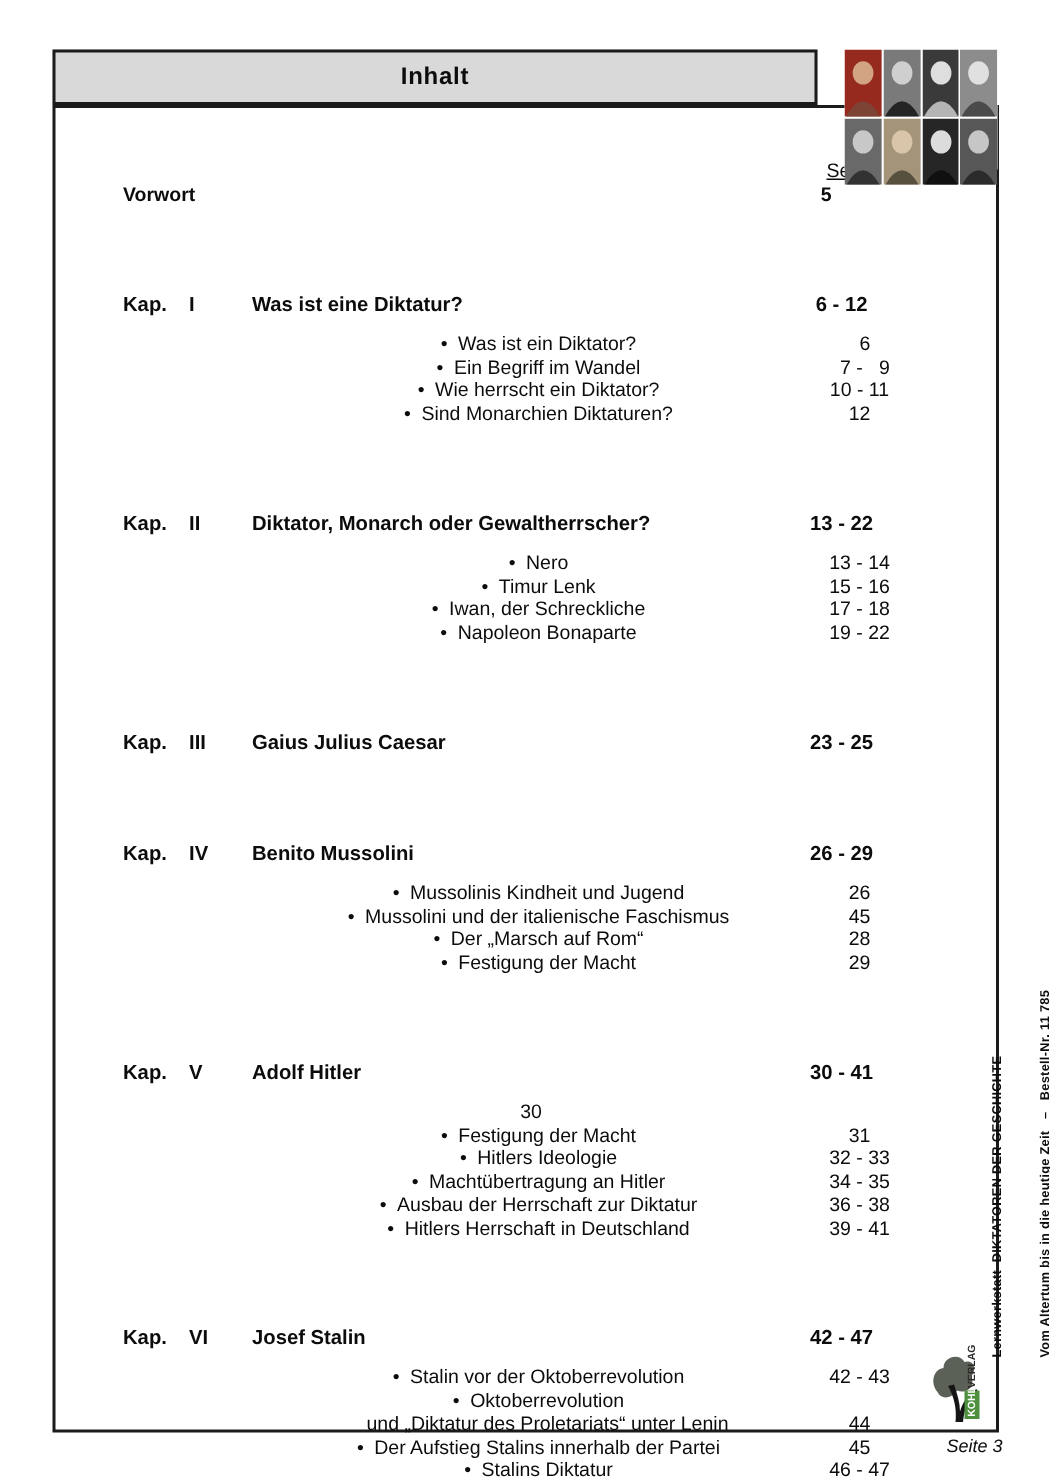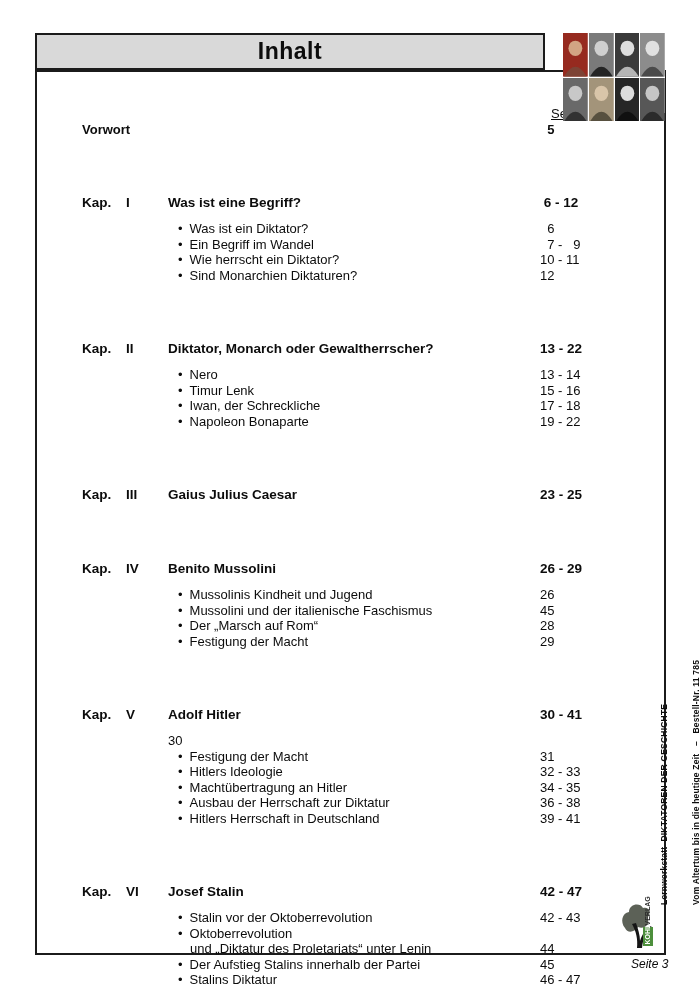--- a/index.html
+++ b/index.html
@@ -11,38 +11,38 @@
   }
   .main-box{
     position:absolute;left:35px;top:70px;width:627px;height:881px;
     border:2px solid #1b1b1b;background:#fff;
   }
   .title-bar{
     position:absolute;left:35px;top:33px;width:506px;height:33px;
     border:2px solid #1b1b1b;background:#d9d9d9;
     display:flex;align-items:center;justify-content:center;
   }
-  .title-bar .title{font-size:23px;font-weight:bold;letter-spacing:.5px;}
+  .title-bar .title{font-size:16px;font-weight:bold;letter-spacing:.5px;}
   .collage{
     position:absolute;left:563px;top:33px;width:102px;height:80px;
     display:grid;grid-template-columns:repeat(4,1fr);grid-template-rows:1fr 1fr;
     gap:1px;background:#ffffff;z-index:3;
   }
   .collage .tile{width:100%;height:100%;display:block;}
   .content{position:absolute;left:82px;top:72px;width:524px;z-index:2;}
   .row{display:grid;grid-template-columns:86px 372px 66px;font-size:13px;line-height:15.5px;}
   .c-pages{white-space:pre;}
   .seite-row{margin-top:34px;}
   .seite-row .c-pages{padding-left:11px;text-decoration:underline;}
   .vorwort-row{font-weight:bold;}
   .chapter{margin-top:58px;}
   .header-row{font-weight:bold;font-size:13.5px;line-height:16px;}
   .c-kap{display:flex;}
   .kap-word{width:44px;}
-  .items{margin-top:10px;}
+  .items{margin-top:10px;text-align:center;}
   .item-title{padding-left:10px;}
   .bullet{margin-right:7px;}
   .cont-title{padding-left:22px;}
   .edge-credit{
     position:absolute;left:638px;top:905px;width:270px;height:22px;
     transform:rotate(-90deg);transform-origin:left top;
     font-size:8.5px;font-weight:bold;line-height:10.5px;white-space:pre;
     letter-spacing:.2px;z-index:2;
   }
   .publisher-logo{position:absolute;left:618px;top:884px;z-index:2;}
@@ -112,21 +112,21 @@
     <span class="c-kap" style="grid-column:1 / span 2;">Vorwort</span>
     <span class="c-pages">  5</span>
   </div>
   <div id="toc-chapters">
       <div class="chapter">
         <div class="row header-row">
           <span class="c-kap">
             <span class="kap-word">Kap.</span>
             <span class="kap-num">I</span>
           </span>
-          <span class="c-title">Was ist eine Begriff?</span>
+          <span class="c-title">Was ist eine Diktatur?</span>
           <span class="c-pages"> 6 - 12</span>
         </div>
         <div class="items">
           <div class="row item">
             <span></span>
             <span class="c-title item-title"><span class="bullet">•</span><span>Was ist ein Diktator?</span></span>
             <span class="c-pages">  6</span>
           </div>
           <div class="row item">
             <span></span>

